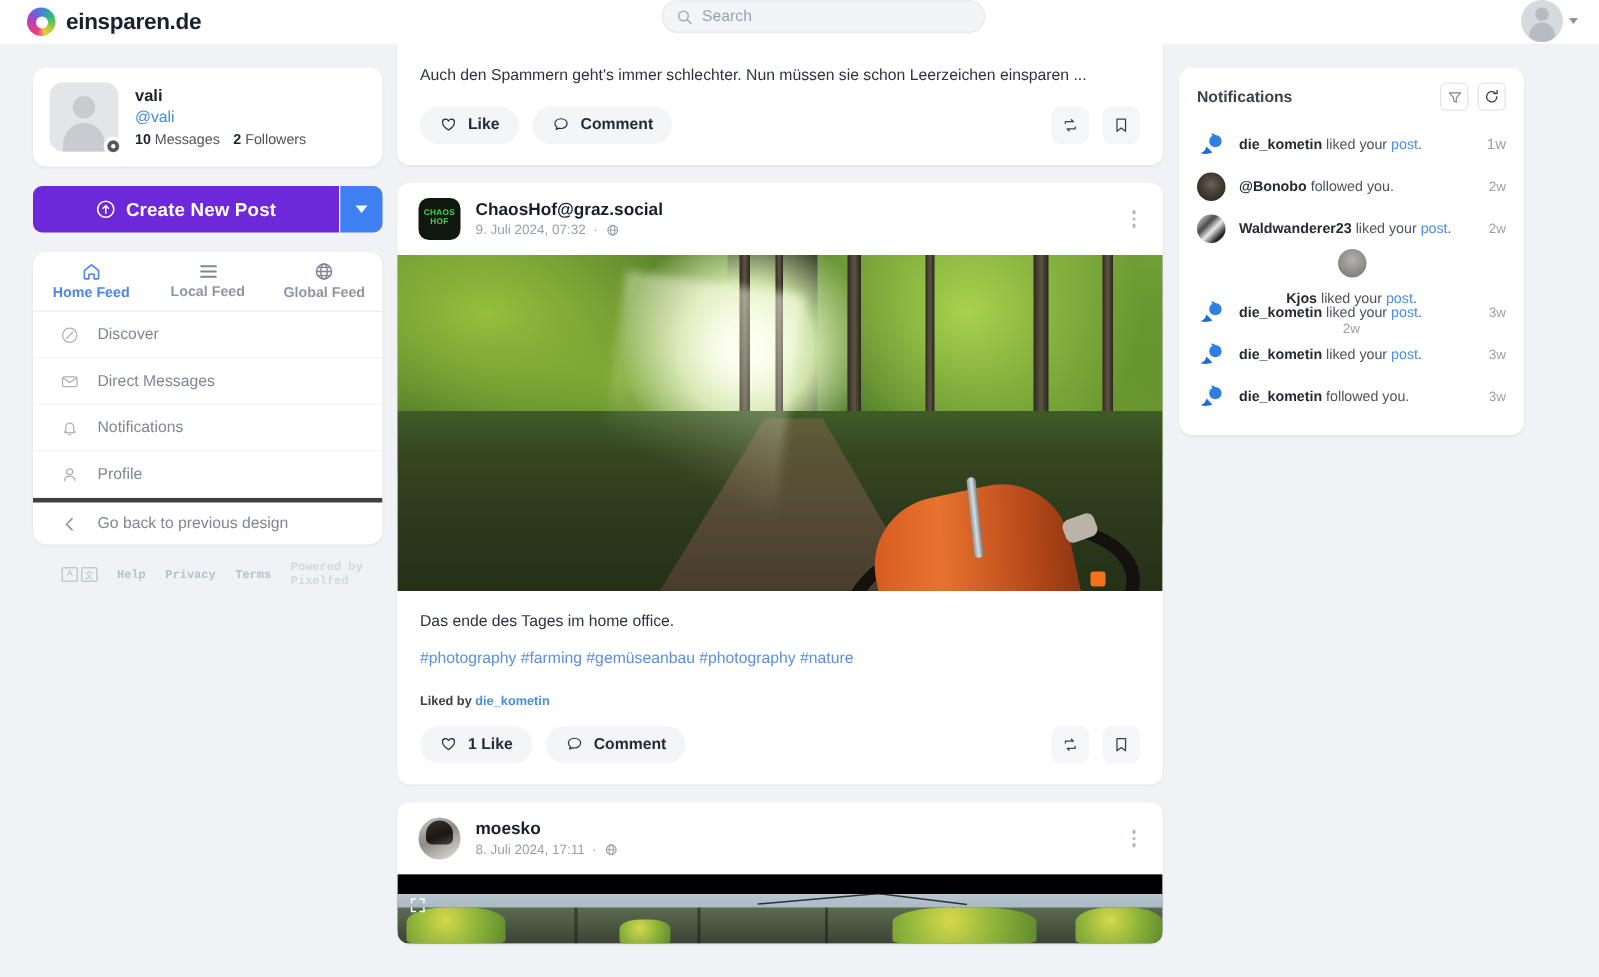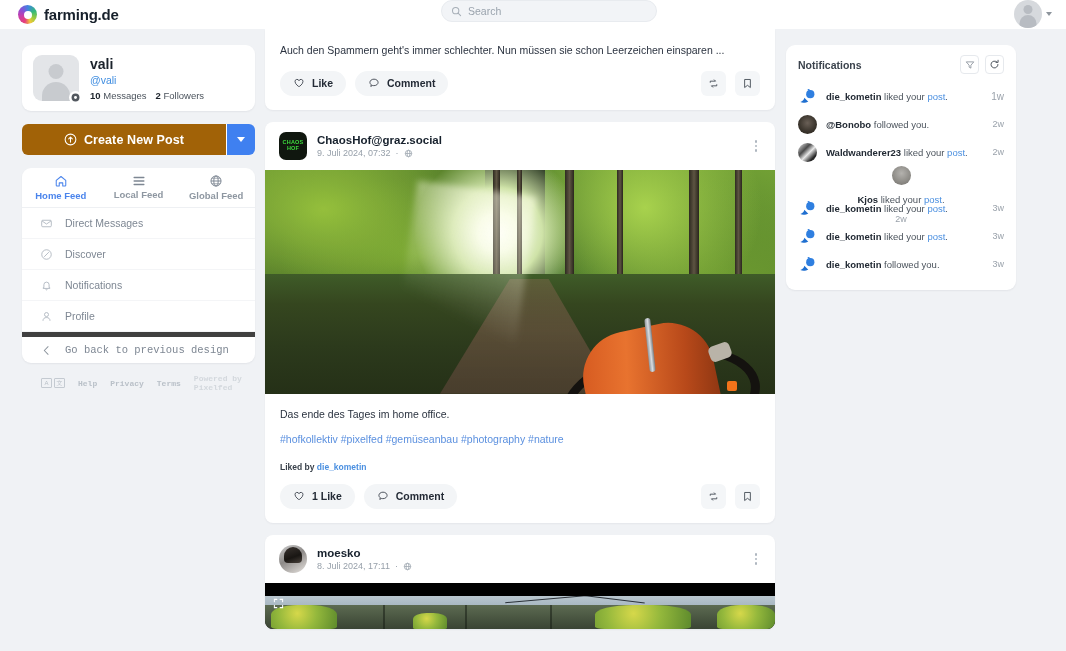--- a/index.html
+++ b/index.html
@@ -77,28 +77,28 @@
   .avatar-lg::after {
     content:""; position:absolute; left:50%; top:27px; transform:translateX(-50%);
     width:28px; height:22px; border-radius:14px 14px 0 0; background:#c8cbcf;
   }
   .gear-badge {
     position: absolute; right: -3px; bottom: -3px; width: 13px; height: 13px;
     border-radius: 50%; background: #fff; display: flex; align-items: center; justify-content: center;
     z-index: 3;
   }
   .avatar-wrap { position: relative; flex: none; }
-  .pname { font-size: 14px; font-weight: bold; color: #1b222b; line-height: 1.3; }
+  .pname { font-size: 11px; font-weight: bold; color: #1b222b; line-height: 1.3; }
   .phandle { font-size: 10.5px; color: #3f8de0; line-height: 1.45; }
   .pstats { font-size: 9.5px; color: #4b535c; margin-top: 2px; display: flex; gap: 9px; }
   .pstats b { color: #1b222b; }
 
   .create-row { display: flex; margin-top: 13px; height: 31px; }
   .create-btn {
-    flex: 1; background: #a16207; color: #fff; font-size: 12.5px; font-weight: bold;
+    flex: 1; background: #6d28d9; color: #fff; font-size: 12.5px; font-weight: bold;
     border-radius: 6px 0 0 6px; display: flex; align-items: center; justify-content: center; gap: 7px;
     cursor: pointer; letter-spacing: .1px;
   }
   .create-caret {
     width: 29px; background: #3f80f0; border-radius: 0 6px 6px 0;
     border-left: 1px solid #ffffff; display: flex; align-items: center; justify-content: center; cursor: pointer;
   }
   .caret-w { width:0;height:0;border-left:4px solid transparent;border-right:4px solid transparent;border-top:5px solid #fff; }
 
   .nav-card { margin-top: 13px; overflow: hidden; }
@@ -108,21 +108,21 @@
     gap: 2px; cursor: pointer;
   }
   .feed-tab .lbl { font-size: 9.5px; font-weight: bold; color: #8e97a1; }
   .feed-tab.active .lbl { color: #4a84ec; }
   .nav-item {
     display: flex; align-items: center; gap: 12px; height: 31px; padding-left: 18px;
     cursor: pointer; border-bottom: 1px solid #f4f5f7;
   }
   .nav-item:last-child { border-bottom: none; }
   .nav-item .lbl { font-size: 10.5px; color: #7e8793; }
-  .nav-sep { border-top: 5px solid #404040; font-family: Liberation Mono, monospace; }
+  .nav-sep { border-top: 3px solid #404040; }
 
   .footer-links { display: flex; align-items: center; gap: 13px; margin-top: 11px; padding-left: 19px; }
   .footer-links a { font-size: 8px; color: #b9c0c8; font-weight: bold; text-decoration: none; font-family: Liberation Mono, monospace; }
   .footer-links .muted { color: #d3d8dd; }
   .lang-badge { display: flex; gap: 2px; }
   .lang-sq {
     width: 11px; height: 10px; border: 1px solid #c4cad1; border-radius: 1px;
     font-size: 6px; color: #b9c0c8; display: flex; align-items: center; justify-content: center;
   }
 
@@ -247,21 +247,21 @@
   .expand-ic {
     position: absolute; left: 8px; top: 15px; width: 11px; height: 11px; z-index: 6;
   }
 </style>
 </head>
 <body>
 
 <div class="topnav">
   <div class="brand">
     <div class="brand-logo"></div>
-    <div class="brand-text">farming.de</div>
+    <div class="brand-text">einsparen.de</div>
   </div>
 
   <div class="search-wrap">
     <div class="search-box">
       <svg width="11" height="11" viewBox="0 0 16 16">
         <circle cx="6.8" cy="6.8" r="4.6" fill="none" stroke="#a6aeb7" stroke-width="1.5"></circle>
         <line x1="10.3" y1="10.3" x2="14" y2="14" stroke="#a6aeb7" stroke-width="1.5" stroke-linecap="round"></line>
       </svg>
       <span class="search-ph">Search</span>
     </div>
@@ -338,32 +338,32 @@
             <line x1="2.8" y1="10" x2="17.2" y2="10" stroke="#7e8793" stroke-width="1.4"></line>
             <line x1="4" y1="6" x2="16" y2="6" stroke="#7e8793" stroke-width="1.1"></line>
             <line x1="4" y1="14" x2="16" y2="14" stroke="#7e8793" stroke-width="1.1"></line>
           </svg>
           <span class="lbl">Global Feed</span>
         </div>
       </div>
 
       <div class="nav-item">
         <svg width="13" height="13" viewBox="0 0 20 20">
+          <circle cx="10" cy="10" r="7.3" fill="none" stroke="#aab2bb" stroke-width="1.3"></circle>
+          <line x1="6.4" y1="13.6" x2="13.6" y2="6.4" stroke="#aab2bb" stroke-width="1.3"></line>
+        </svg>
+        <span class="lbl">Discover</span>
+      </div>
+
+      <div class="nav-item">
+        <svg width="13" height="13" viewBox="0 0 20 20">
           <rect x="2.6" y="5" width="14.8" height="10" rx="1.6" fill="none" stroke="#aab2bb" stroke-width="1.3"></rect>
           <path d="M3.2 6.2L10 10.8l6.8-4.6" fill="none" stroke="#aab2bb" stroke-width="1.3" stroke-linejoin="round"></path>
         </svg>
         <span class="lbl">Direct Messages</span>
-      </div>
-
-      <div class="nav-item">
-        <svg width="13" height="13" viewBox="0 0 20 20">
-          <circle cx="10" cy="10" r="7.3" fill="none" stroke="#aab2bb" stroke-width="1.3"></circle>
-          <line x1="6.4" y1="13.6" x2="13.6" y2="6.4" stroke="#aab2bb" stroke-width="1.3"></line>
-        </svg>
-        <span class="lbl">Discover</span>
       </div>
 
       <div class="nav-item">
         <svg width="13" height="13" viewBox="0 0 20 20">
           <path d="M6 13.4V8.8a4 4 0 0 1 8 0v4.6h1.1v1.1H4.9v-1.1z" fill="none" stroke="#aab2bb" stroke-width="1.3" stroke-linejoin="round"></path>
           <path d="M8.6 15.8a1.5 1.5 0 0 0 2.8 0" fill="none" stroke="#aab2bb" stroke-width="1.3"></path>
         </svg>
         <span class="lbl">Notifications</span>
       </div>
 
@@ -467,21 +467,21 @@
         <div class="pf-ray"></div>
         <div class="pf-wheel"></div>
         <div class="pf-hood"></div>
         <div class="pf-pipe"></div>
         <div class="pf-mirror"></div>
         <div class="pf-knob"></div>
       </div>
 
       <div class="post-body">
         <div class="caption">Das ende des Tages im home office.</div>
-        <div class="tags">#hofkollektiv #pixelfed #gemüseanbau #photography #nature</div>
+        <div class="tags">#photography #farming #gemüseanbau #photography #nature</div>
         <div class="likedby">
           <span>Liked by</span>
           <a href="#">die_kometin</a>
         </div>
         <div class="actions">
           <div class="pill">
             <svg width="12" height="12" viewBox="0 0 20 20">
               <path d="M10 16.2S3.4 12 3.4 7.8A3.4 3.4 0 0 1 10 6.3a3.4 3.4 0 0 1 6.6 1.5c0 4.2-6.6 8.4-6.6 8.4z" fill="none" stroke="#242b36" stroke-width="1.3" stroke-linejoin="round"></path>
             </svg>
             <span>1 Like</span>

